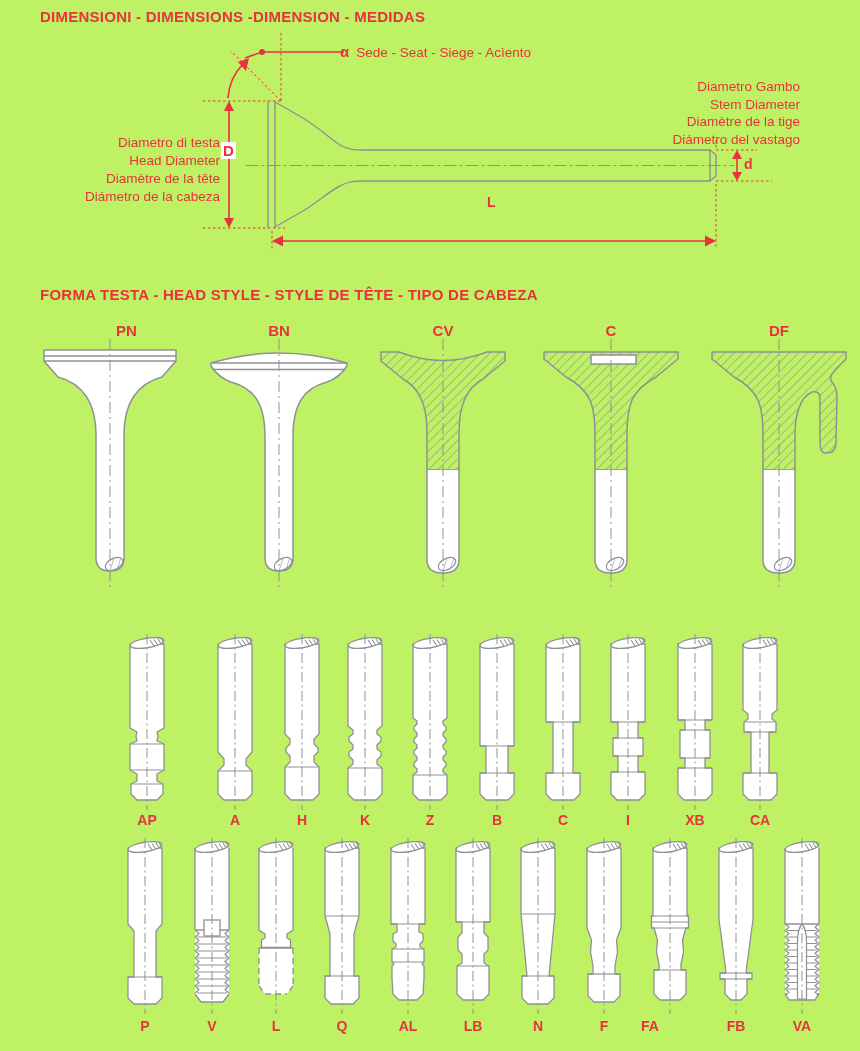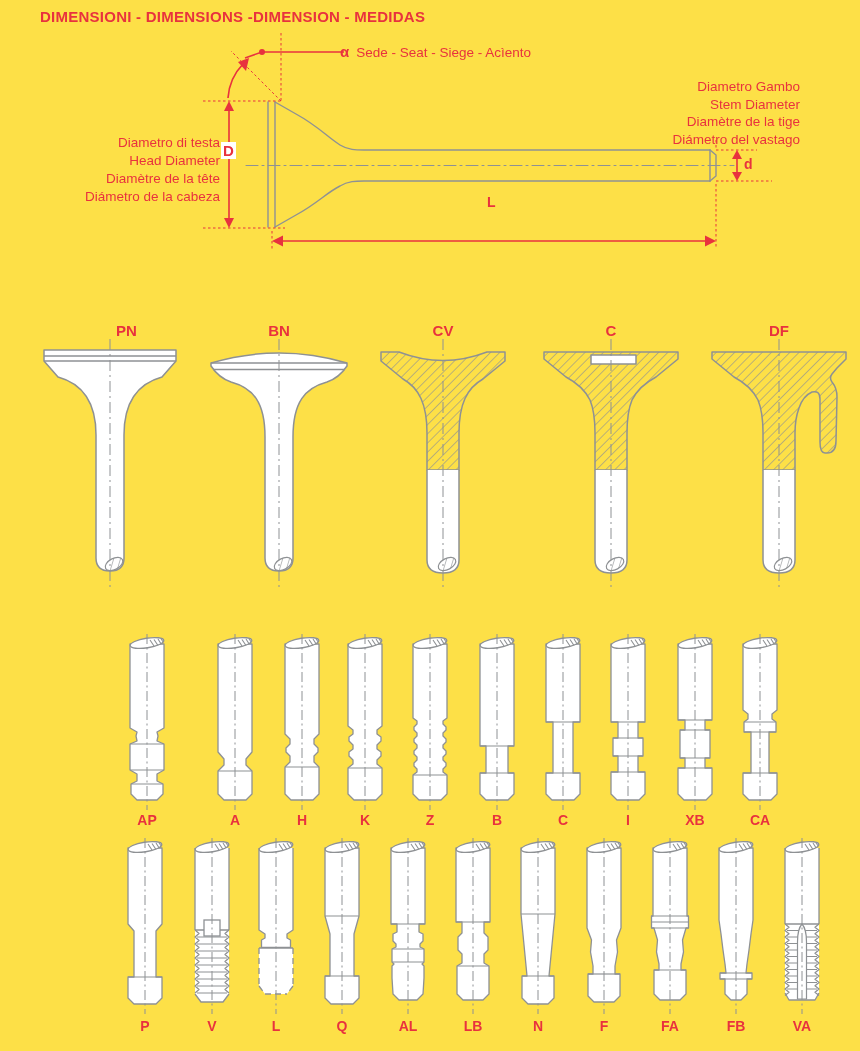--- a/index.html
+++ b/index.html
@@ -1,17 +1,17 @@
 <!DOCTYPE html>
 <html><head>
 <meta charset="utf-8">
 <style>
   :root{ --red:#e8323e; --gray:#8e9194; }
   html,body{margin:0;padding:0;background:#fff;}
-  .page{position:relative;width:860px;height:1051px;background:#fde047;overflow:hidden;
+  .page{position:relative;width:860px;height:1051px;background:#bef264;overflow:hidden;
         font-family:"Liberation Sans",sans-serif;}
   .sec-title{position:absolute;color:var(--red);font-weight:700;font-size:15px;
              letter-spacing:.25px;white-space:nowrap;}
   .red-label{position:absolute;color:var(--red);font-size:13.5px;font-weight:500;
              white-space:nowrap;line-height:17.5px;}
   .right-align{text-align:right;}
   .dim-sym{position:absolute;color:var(--red);font-weight:700;}
   .code-label{position:absolute;color:var(--red);font-weight:700;transform:translateX(-50%);
               white-space:nowrap;}
   .h-label{font-size:15px;}
@@ -82,20 +82,21 @@
   <div class="red-label right-align" style="right:60px;top:78px;">
     <div>Diametro Gambo</div>
     <div>Stem Diameter</div>
     <div>Diamètre de la tige</div>
     <div>Diámetro del vastago</div>
   </div>
   <div class="dim-sym" style="left:744px;top:156px;font-size:14px;">d</div>
 
   <div class="dim-sym" style="left:487px;top:194px;font-size:14px;">L</div>
 
+  <div class="sec-title" style="left:40px;top:286px;">FORMA TESTA - HEAD STYLE - STYLE DE TÊTE - TIPO DE CABEZA</div>
   <svg id="head-svg" style="top:335px;" width="860" height="265" viewBox="0 0 860 265">
       <defs>
         <pattern id="h2" width="6.5" height="6.5" patternUnits="userSpaceOnUse" patternTransform="rotate(45)">
           <path d="M0,0 V6.5" stroke="#8e9194" stroke-width="1.2"></path>
         </pattern>
       </defs>
       <g transform="translate(110,0)">
         <path d="M-66,15 H66 V26 L52,42 C30,48 14,64 14,100 V223 Q14,236 0,236 Q-14,236 -14,223 V100 C-14,64 -30,48 -52,42 L-66,26 Z" fill="#fff" stroke="#8e9194" stroke-width="1.5" stroke-linejoin="round"></path>
         <path d="M-66,21 H66" stroke="#8e9194" stroke-width="1.3" fill="none"></path>
         <path d="M-66,26 H66" stroke="#8e9194" stroke-width="1.3" fill="none"></path>
@@ -319,16 +320,16 @@
     <div class="code-label s-label" style="left: 695px; top: 812px;">XB</div>
     <div class="code-label s-label" style="left: 760px; top: 812px;">CA</div>
     <div class="code-label s-label" style="left: 145px; top: 1018px;">P</div>
     <div class="code-label s-label" style="left: 212px; top: 1018px;">V</div>
     <div class="code-label s-label" style="left: 276px; top: 1018px;">L</div>
     <div class="code-label s-label" style="left: 342px; top: 1018px;">Q</div>
     <div class="code-label s-label" style="left: 408px; top: 1018px;">AL</div>
     <div class="code-label s-label" style="left: 473px; top: 1018px; text-align: right;">LB</div>
     <div class="code-label s-label" style="left: 538px; top: 1018px;">N</div>
     <div class="code-label s-label" style="left: 604px; top: 1018px;">F</div>
-    <div class="code-label s-label" style="left: 670px; top: 1018px;">FA</div>
+    <div class="code-label s-label" style="left: 650px; top: 1018px;">FA</div>
     <div class="code-label s-label" style="left: 736px; top: 1018px;">FB</div>
     <div class="code-label s-label" style="left: 802px; top: 1018px; text-align: right;">VA</div>
   </div>
 
 </body></html>

